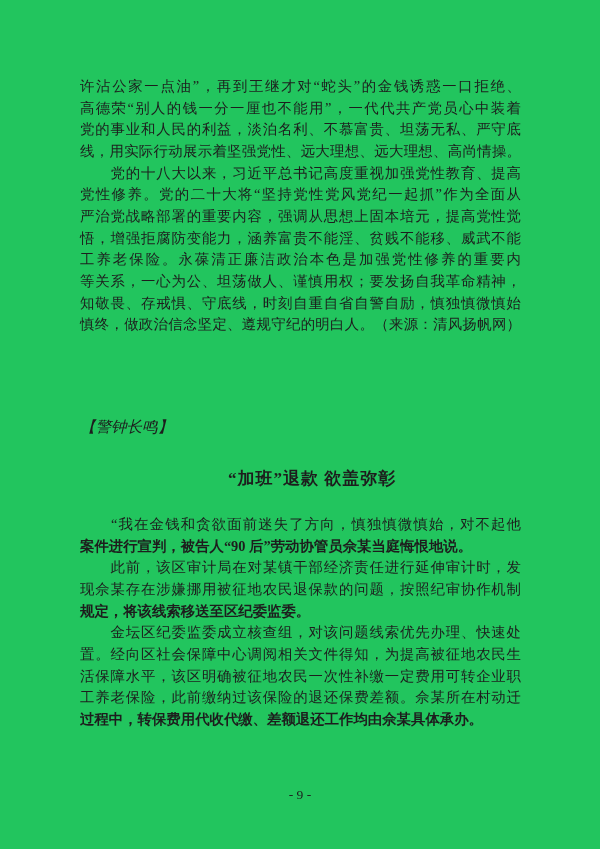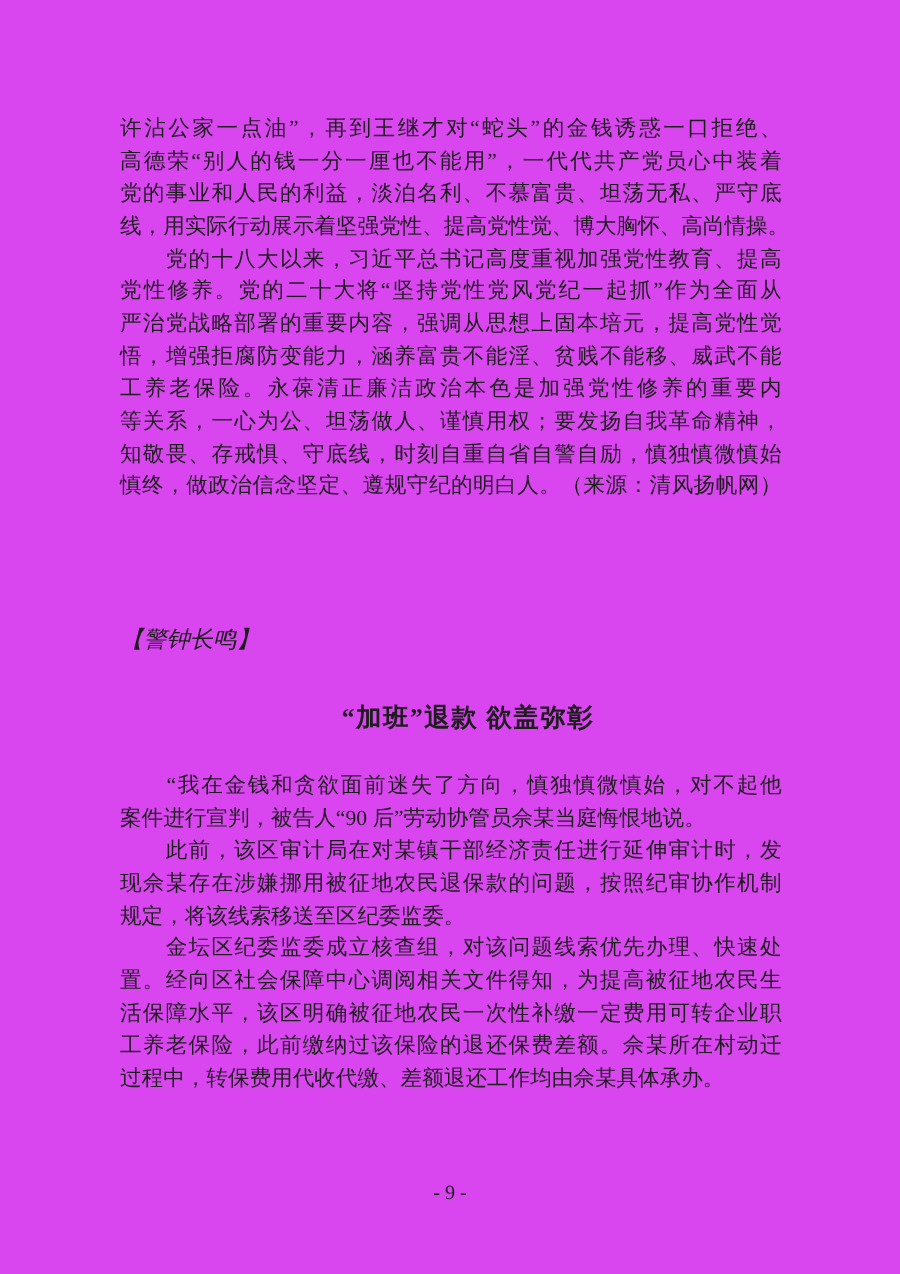--- a/index.html
+++ b/index.html
@@ -4,21 +4,21 @@
 <style>
   html, body {
     margin: 0;
     padding: 0;
     background: #ffffff;
   }
   .page {
     position: relative;
     width: 600px;
     height: 849px;
-    background: #d946ef;
+    background: #22c55e;
     overflow: hidden;
     font-family: "Liberation Serif", "DejaVu Serif", serif;
     color: #1d1d1d;
   }
   .textcol {
     position: absolute;
     left: 80px;
     width: 441px;
     font-size: 14.4px;
     line-height: 21.65px;
@@ -26,20 +26,21 @@
   .textcol-top { top: 76px; }
   .textcol-article { top: 514px; }
   .line {
     text-align: justify;
     text-align-last: justify;
     white-space: nowrap;
   }
   .line.nj {
     text-align: left;
     text-align-last: left;
+    font-weight: bold;
   }
   .section-label {
     position: absolute;
     left: 80px;
     top: 416px;
     font-size: 15.5px;
     line-height: 21px;
     font-style: italic;
   }
   .article-title {
@@ -66,21 +67,21 @@
 </style>
 </head>
 <body>
 
 <div class="page">
 
   <div class="textcol textcol-top">
     <div class="line">许沾公家一点油”，再到王继才对“蛇头”的金钱诱惑一口拒绝、</div>
     <div class="line">高德荣“别人的钱一分一厘也不能用”，一代代共产党员心中装着</div>
     <div class="line">党的事业和人民的利益，淡泊名利、不慕富贵、坦荡无私、严守底</div>
-    <div class="line">线，用实际行动展示着坚强党性、提高党性觉、博大胸怀、高尚情操。</div>
+    <div class="line">线，用实际行动展示着坚强党性、远大理想、远大理想、高尚情操。</div>
     <div class="line">　　党的十八大以来，习近平总书记高度重视加强党性教育、提高</div>
     <div class="line">党性修养。党的二十大将“坚持党性党风党纪一起抓”作为全面从</div>
     <div class="line">严治党战略部署的重要内容，强调从思想上固本培元，提高党性觉</div>
     <div class="line">悟，增强拒腐防变能力，涵养富贵不能淫、贫贱不能移、威武不能</div>
     <div class="line">工养老保险。永葆清正廉洁政治本色是加强党性修养的重要内</div>
     <div class="line">等关系，一心为公、坦荡做人、谨慎用权；要发扬自我革命精神，</div>
     <div class="line">知敬畏、存戒惧、守底线，时刻自重自省自警自励，慎独慎微慎始</div>
     <div class="line">慎终，做政治信念坚定、遵规守纪的明白人。（来源：清风扬帆网）</div>
   </div>
 

